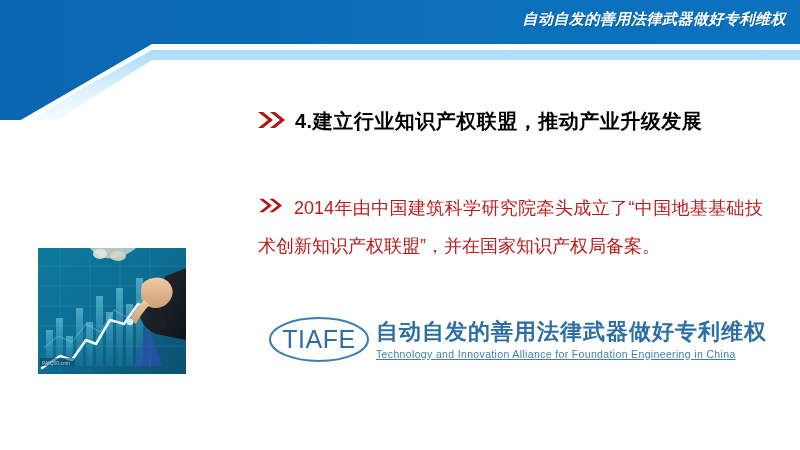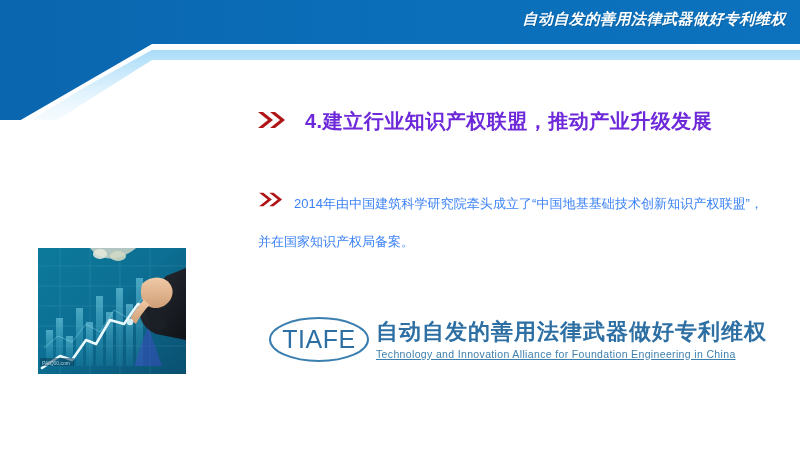--- a/index.html
+++ b/index.html
@@ -57,36 +57,36 @@
   .title-row {
     position: absolute;
     left: 257px;
     top: 108px;
     display: flex;
     align-items: center;
   }
   .title-text {
     font-size: 20px;
     font-weight: bold;
-    color: #6d28d9;
+    color: #000000;
     letter-spacing: 0.5px;
     white-space: nowrap;
-    margin-left: 10px;
+    margin-left: 0;
   }
 
   
   .body-block {
     position: absolute;
     left: 258px;
     top: 172px;
     width: 505px;
   }
   .body-text {
-    font-size: 13px;
-    color: #3b82f6;
+    font-size: 18px;
+    color: #b91c1c;
     line-height: 37px;
     text-align: justify;
     text-justify: inter-ideograph;
   }
   .body-text .chev {
     margin-right: 10px;
     position: relative;
     top: -1px;
   }
 

